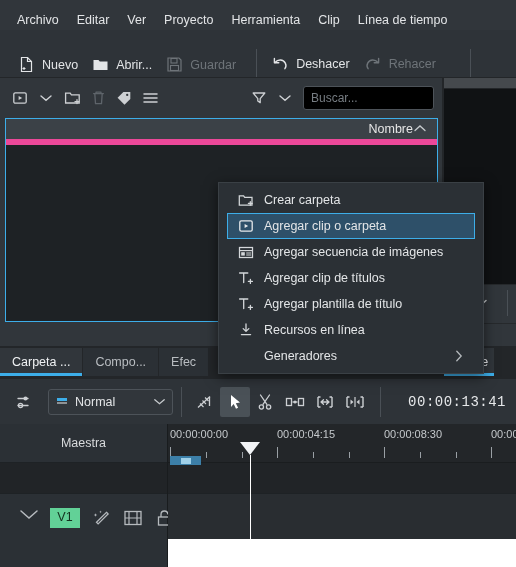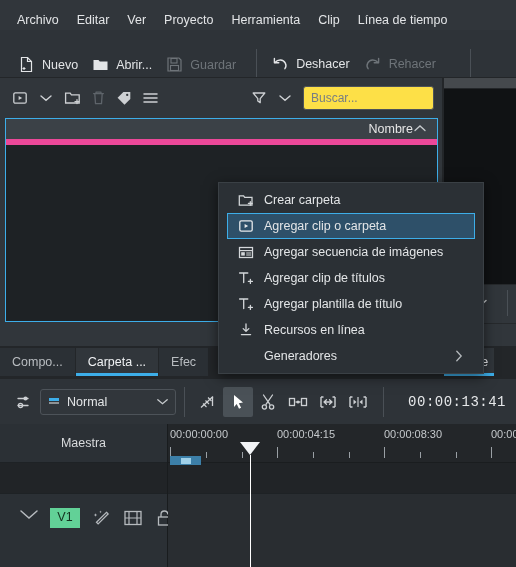--- a/index.html
+++ b/index.html
@@ -84,21 +84,21 @@
   .bin-ico-btn {
     width: 24px; height: 24px;
     display: flex; align-items: center; justify-content: center;
     color: #cdd0d3;
   }
   .bin-ico-btn.dim { color: #5e646a; }
   .bin-spacer { flex: 1; }
   .search-box {
     width: 131px;
     height: 24px;
-    background: #fde047;
+    background: #000000;
     border: 1px solid #4d5359;
     border-radius: 3px;
     display: flex;
     align-items: center;
     padding: 0 7px;
     box-sizing: border-box;
     margin-left: 4px;
   }
   .search-box span { color: #777d83; font-size: 12px; }
 
@@ -221,31 +221,31 @@
     width: 516px;
     height: 46px;
     background: #2e3338;
     display: flex;
     align-items: center;
     padding-left: 10px;
     box-sizing: border-box;
     border-top: 1px solid #232629;
   }
   .mode-combo {
-    width: 136px;
+    width: 125px;
     height: 26px;
     background: #31363b;
     border: 1px solid #4d5359;
     border-radius: 3px;
     display: flex;
     align-items: center;
     padding: 0 6px;
     box-sizing: border-box;
     gap: 6px;
-    margin-left: 0;
+    margin-left: 8px;
     color: #e3e5e7;
     font-size: 12.5px;
   }
   .mode-combo .mc-label { flex: 1; }
   .tl-sep {
     width: 1px; height: 30px;
     background: #4a5056;
     margin: 0 8px;
   }
   .tl-ico {
@@ -307,21 +307,21 @@
     padding: 2px 5px;
     line-height: 1.25;
     min-width: 20px;
     text-align: center;
   }
   .th-ico { color: #b6babe; display: flex; align-items: center; }
 
   .tl-area {
     position: absolute;
     left: 168px; top: 0;
-    right: 0; height: 143px;
+    right: 0; height: 115px;
     background: #232629;
     overflow: hidden;
   }
   .tl-ruler {
     height: 38px;
     position: relative;
     background: #232629;
     border-bottom: 1px solid #1a1d1f;
   }
   .ruler-label {
@@ -549,25 +549,25 @@
         <svg width="14" height="9" viewBox="0 0 14 9" fill="none">
           <path d="M2 6.6L7 2l5 4.6" stroke="#c6cacd" stroke-width="1.3" fill="none" stroke-linecap="round"></path>
         </svg>
       </span>
     </div>
     <div class="bin-body"></div>
   </div>
 </div>
 
 <div class="tabbar">
+  <div class="tab active">
+    <span>Carpeta ...</span>
+  </div>
   <div class="tab">
     <span>Compo...</span>
-  </div>
-  <div class="tab active">
-    <span>Carpeta ...</span>
   </div>
   <div class="tab">
     <span>Efec</span>
   </div>
 </div>
 <div class="tabbar-right">
   <div class="tab active">
     <span>ctor de</span>
   </div>
 </div>

